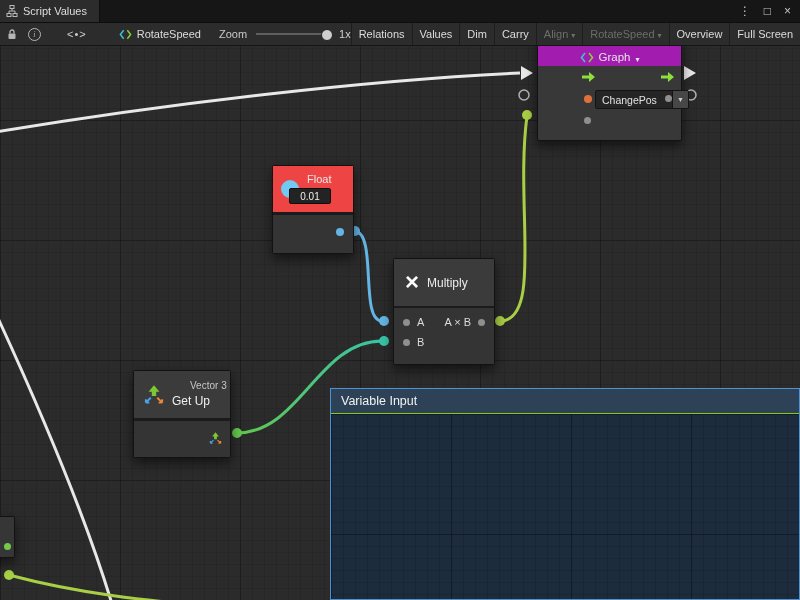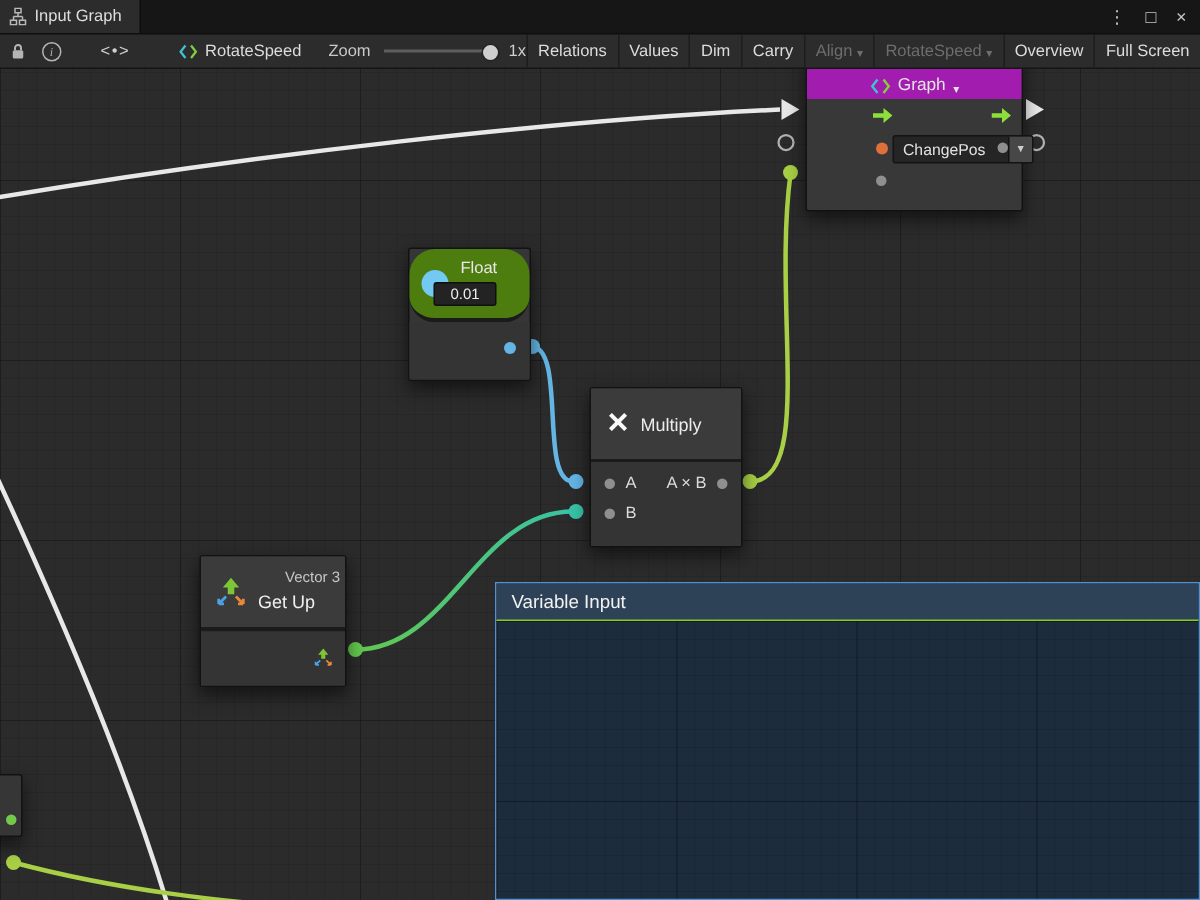--- a/index.html
+++ b/index.html
@@ -48,21 +48,21 @@
   .tb-btn.disabled{color:#6d6d6d;text-align:center;}
   .caret{font-size:8px;color:inherit;transform:translateY(1px);}
 
   
   .node{position:absolute;background:#363636;border:1px solid #121212;border-radius:2px;
         box-shadow:0 5px 12px rgba(0,0,0,.55);z-index:5;color:#ddd;}
   .pdot{width:7px;height:7px;border-radius:50%;background:#8f8f8f;flex:none;}
 
   
   .float-node{left:272px;top:165px;width:80px;}
-  .fl-head{height:46px;background:#4d7c0f;position:relative;border-bottom:3px solid #1b1b1b;border-radius:17px;}
+  .fl-head{height:46px;background:#ef4444;position:relative;border-bottom:3px solid #1b1b1b;}
   .float-circle{position:absolute;left:8px;top:14px;width:18px;height:18px;border-radius:50%;}
   .fl-title{position:absolute;left:34px;top:7px;font-size:11px;color:#e8e8e8;}
   .fl-value{position:absolute;left:16px;top:22px;width:40px;height:14px;background:#232323;
             border:1px solid #0f0f0f;border-radius:2px;color:#eee;font-size:10px;
             text-align:center;padding:0;font-family:"Liberation Sans",sans-serif;}
   .fl-ports{height:38px;background:#343434;position:relative;}
   .fl-out-dot{position:absolute;right:9px;top:13px;width:8px;height:8px;border-radius:50%;}
 
   
   .multiply-node{left:393px;top:258px;width:100px;}
@@ -314,21 +314,21 @@
   </div>
 
   <div class="titlebar">
     <div class="tab">
       <svg width="12" height="12" viewBox="0 0 12 12" fill="none" stroke="#b9b9b9" stroke-width="1">
         <rect x="4" y="0.5" width="4" height="3"></rect>
         <path d="M6 3.5 V6 M3 6 H9 M3 6 V8.5 M9 6 V8.5"></path>
         <rect x="1" y="8.5" width="4" height="3"></rect>
         <rect x="7" y="8.5" width="4" height="3"></rect>
       </svg>
-      <span>Input Graph</span>
+      <span>Script Values</span>
     </div>
     <div class="win-controls">
       <span>⋮</span>
       <span>□</span>
       <span>×</span>
     </div>
   </div>
 
 </div>
 

